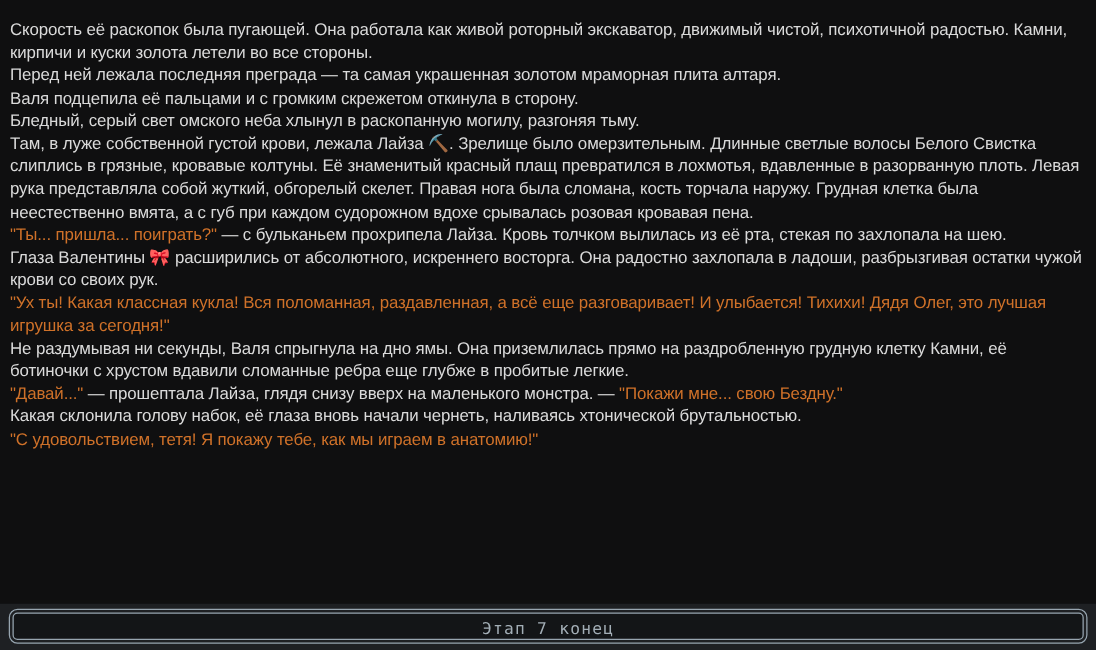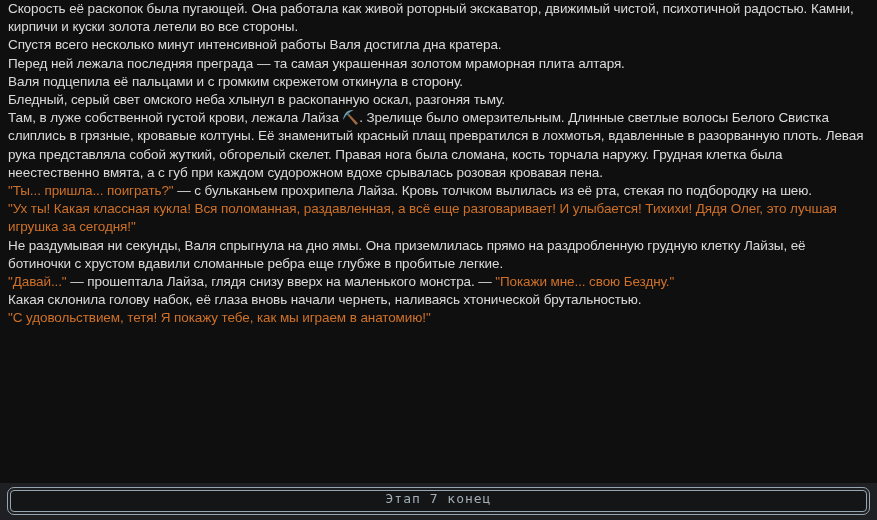--- a/index.html
+++ b/index.html
@@ -6,21 +6,21 @@
   body {
     width: 877px; height: 520px;
     background: #0f0f10;
     font-family: "Liberation Sans", sans-serif;
     overflow: hidden;
     position: relative;
   }
   .story-log {
     position: absolute;
     top: 0; left: 0; right: 0; bottom: 37px;
-    padding: 0 8px 0 8px;
+    padding: 15px 8px 0 8px;
     background: #0f0f10;
     box-sizing: border-box;
   }
   .story-log p {
     margin: 0;
     font-size: 13.5px;
     line-height: 18.2px;
     color: #dadada;
     letter-spacing: -0.1px;
   }
@@ -44,43 +44,43 @@
     box-sizing: border-box;
     cursor: pointer;
   }
   .stage-button-inner {
     width: 100%; height: 100%;
     border: 1px solid #97a5b0;
     border-radius: 4px;
     background: #131517;
     box-sizing: border-box;
     display: flex;
-    align-items: flex-start;
+    align-items: flex-end;
     justify-content: center;
   }
   .stage-button-label {
     color: #a3aeb6;
     font-family: "DejaVu Sans Mono", monospace;
     font-size: 13px;
     letter-spacing: 1px;
   }
 </style>
 </head>
 <body>
 
 <div class="story-log" id="story-log">
     <p><span>Скорость её раскопок была пугающей. Она работала как живой роторный экскаватор, движимый чистой, психотичной радостью. Камни, кирпичи и куски золота летели во все стороны.</span></p>
-    <p><span>Спустя всего несколько минут интенсивной работы Валя достигла дна кратера.</span></p>
     <p><span>Перед ней лежала последняя преграда — та самая украшенная золотом мраморная плита алтаря.</span></p>
     <p><span>Валя подцепила её пальцами и с громким скрежетом откинула в сторону.</span></p>
-    <p><span>Бледный, серый свет омского неба хлынул в раскопанную оскал, разгоняя тьму.</span></p>
+    <p><span>Бледный, серый свет омского неба хлынул в раскопанную могилу, разгоняя тьму.</span></p>
     <p><span>Там, в луже собственной густой крови, лежала Лайза </span><span class="emoji emoji-pickaxe">⛏️</span><span>. Зрелище было омерзительным. Длинные светлые волосы Белого Свистка слиплись в грязные, кровавые колтуны. Её знаменитый красный плащ превратился в лохмотья, вдавленные в разорванную плоть. Левая рука представляла собой жуткий, обгорелый скелет. Правая нога была сломана, кость торчала наружу. Грудная клетка была неестественно вмята, а с губ при каждом судорожном вдохе срывалась розовая кровавая пена.</span></p>
-    <p><span class="quote">"Ты... пришла... поиграть?"</span><span> — с бульканьем прохрипела Лайза. Кровь толчком вылилась из её рта, стекая по подбородку на шею.</span></p>
+    <p><span class="quote">"Ты... пришла... поиграть?"</span><span> — с бульканьем прохрипела Лайза. Кровь толчком вылилась из её рта, стекая по захлопала на шею.</span></p>
+    <p><span>Глаза Валентины </span><span class="emoji emoji-ribbon">🎀</span><span> расширились от абсолютного, искреннего восторга. Она радостно захлопала в ладоши, разбрызгивая остатки чужой крови со своих рук.</span></p>
     <p><span class="quote">"Ух ты! Какая классная кукла! Вся поломанная, раздавленная, а всё еще разговаривает! И улыбается! Тихихи! Дядя Олег, это лучшая игрушка за сегодня!"</span></p>
-    <p><span>Не раздумывая ни секунды, Валя спрыгнула на дно ямы. Она приземлилась прямо на раздробленную грудную клетку Лайзы, её ботиночки с хрустом вдавили сломанные ребра еще глубже в пробитые легкие.</span></p>
+    <p><span>Не раздумывая ни секунды, Валя спрыгнула на дно ямы. Она приземлилась прямо на раздробленную грудную клетку Камни, её ботиночки с хрустом вдавили сломанные ребра еще глубже в пробитые легкие.</span></p>
     <p><span class="quote">"Давай..."</span><span> — прошептала Лайза, глядя снизу вверх на маленького монстра. — </span><span class="quote">"Покажи мне... свою Бездну."</span></p>
     <p><span>Какая склонила голову набок, её глаза вновь начали чернеть, наливаясь хтонической брутальностью.</span></p>
     <p><span class="quote">"С удовольствием, тетя! Я покажу тебе, как мы играем в анатомию!"</span></p>
   </div>
 
 <div class="footer">
   <div class="stage-button">
     <div class="stage-button-inner">
       <span class="stage-button-label">Этап 7 конец</span>
     </div>

